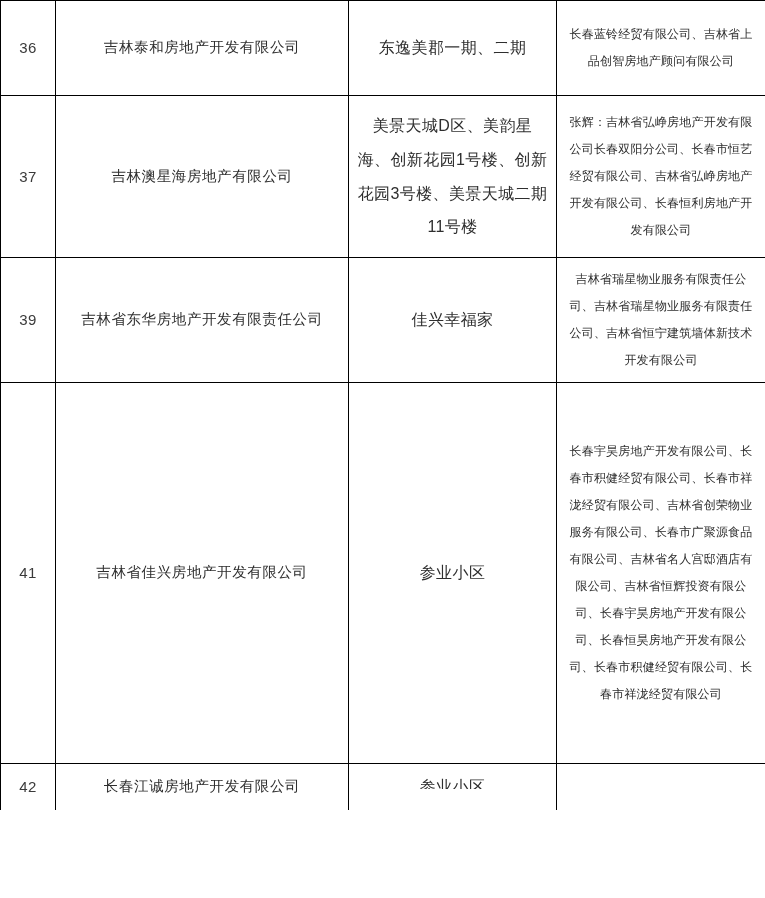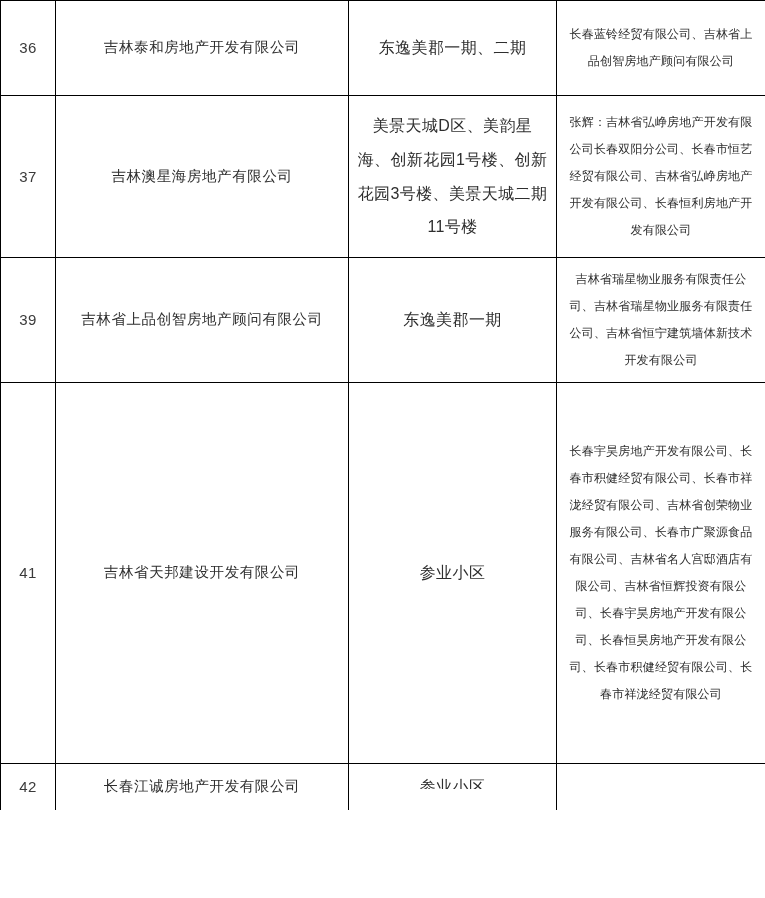--- a/index.html
+++ b/index.html
@@ -116,29 +116,29 @@
     <tr class="row-37">
       <td class="cell-index">37</td>
       <td class="cell-company">吉林澳星海房地产有限公司</td>
       <td class="cell-project">美景天城D区、美韵星海、创新花园1号楼、创新花园3号楼、美景天城二期11号楼</td>
       <td class="cell-related">张辉：吉林省弘峥房地产开发有限公司长春双阳分公司、长春市恒艺经贸有限公司、吉林省弘峥房地产开发有限公司、长春恒利房地产开发有限公司</td>
     </tr>
 
 
     <tr class="row-39">
       <td class="cell-index">39</td>
-      <td class="cell-company">吉林省上品创智房地产顾问有限公司</td>
-      <td class="cell-project">东逸美郡一期</td>
+      <td class="cell-company">吉林省东华房地产开发有限责任公司</td>
+      <td class="cell-project">佳兴幸福家</td>
       <td class="cell-related">吉林省瑞星物业服务有限责任公司、吉林省瑞星物业服务有限责任公司、吉林省恒宁建筑墙体新技术开发有限公司</td>
     </tr>
 
 
     <tr class="row-41">
       <td class="cell-index">41</td>
-      <td class="cell-company">吉林省天邦建设开发有限公司</td>
+      <td class="cell-company">吉林省佳兴房地产开发有限公司</td>
       <td class="cell-project">参业小区</td>
       <td class="cell-related">长春宇昊房地产开发有限公司、长春市积健经贸有限公司、长春市祥泷经贸有限公司、吉林省创荣物业服务有限公司、长春市广聚源食品有限公司、吉林省名人宫邸酒店有限公司、吉林省恒辉投资有限公司、长春宇昊房地产开发有限公司、长春恒昊房地产开发有限公司、长春市积健经贸有限公司、长春市祥泷经贸有限公司</td>
     </tr>
 
     <tr class="row-42">
       <td class="cell-index">42</td>
       <td class="cell-company">长春江诚房地产开发有限公司</td>
       <td class="cell-project"><span class="clipped-text">参业小区</span></td>
       <td class="cell-related empty dashed-left"></td>
     </tr>

